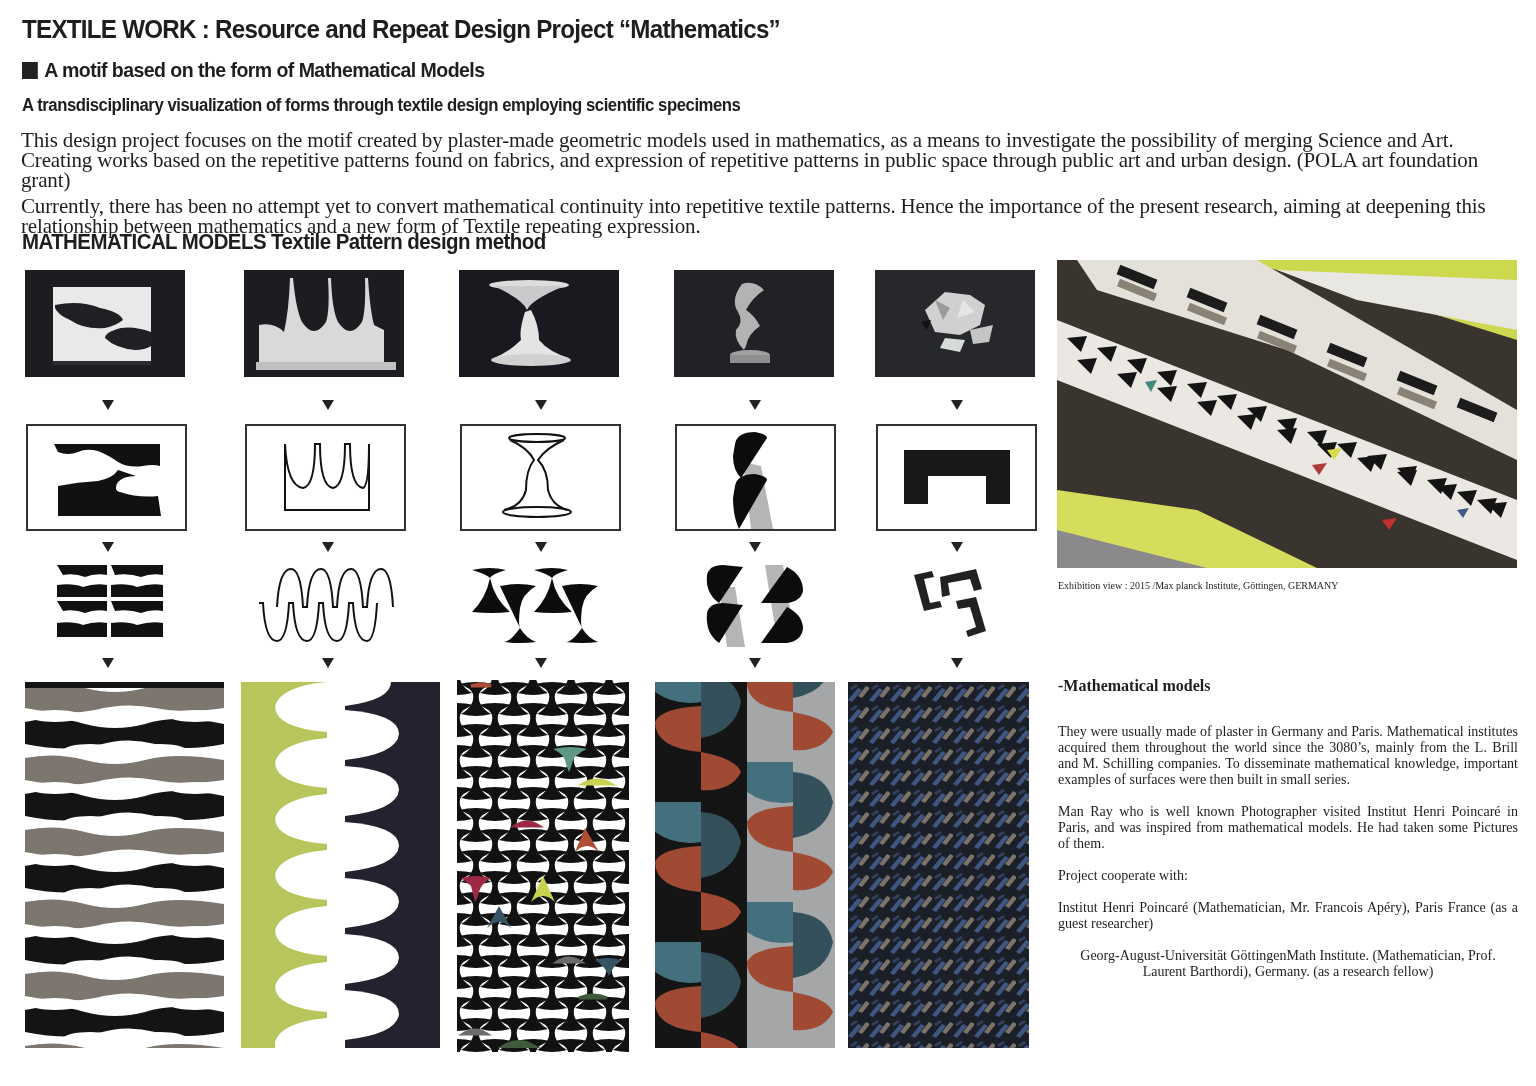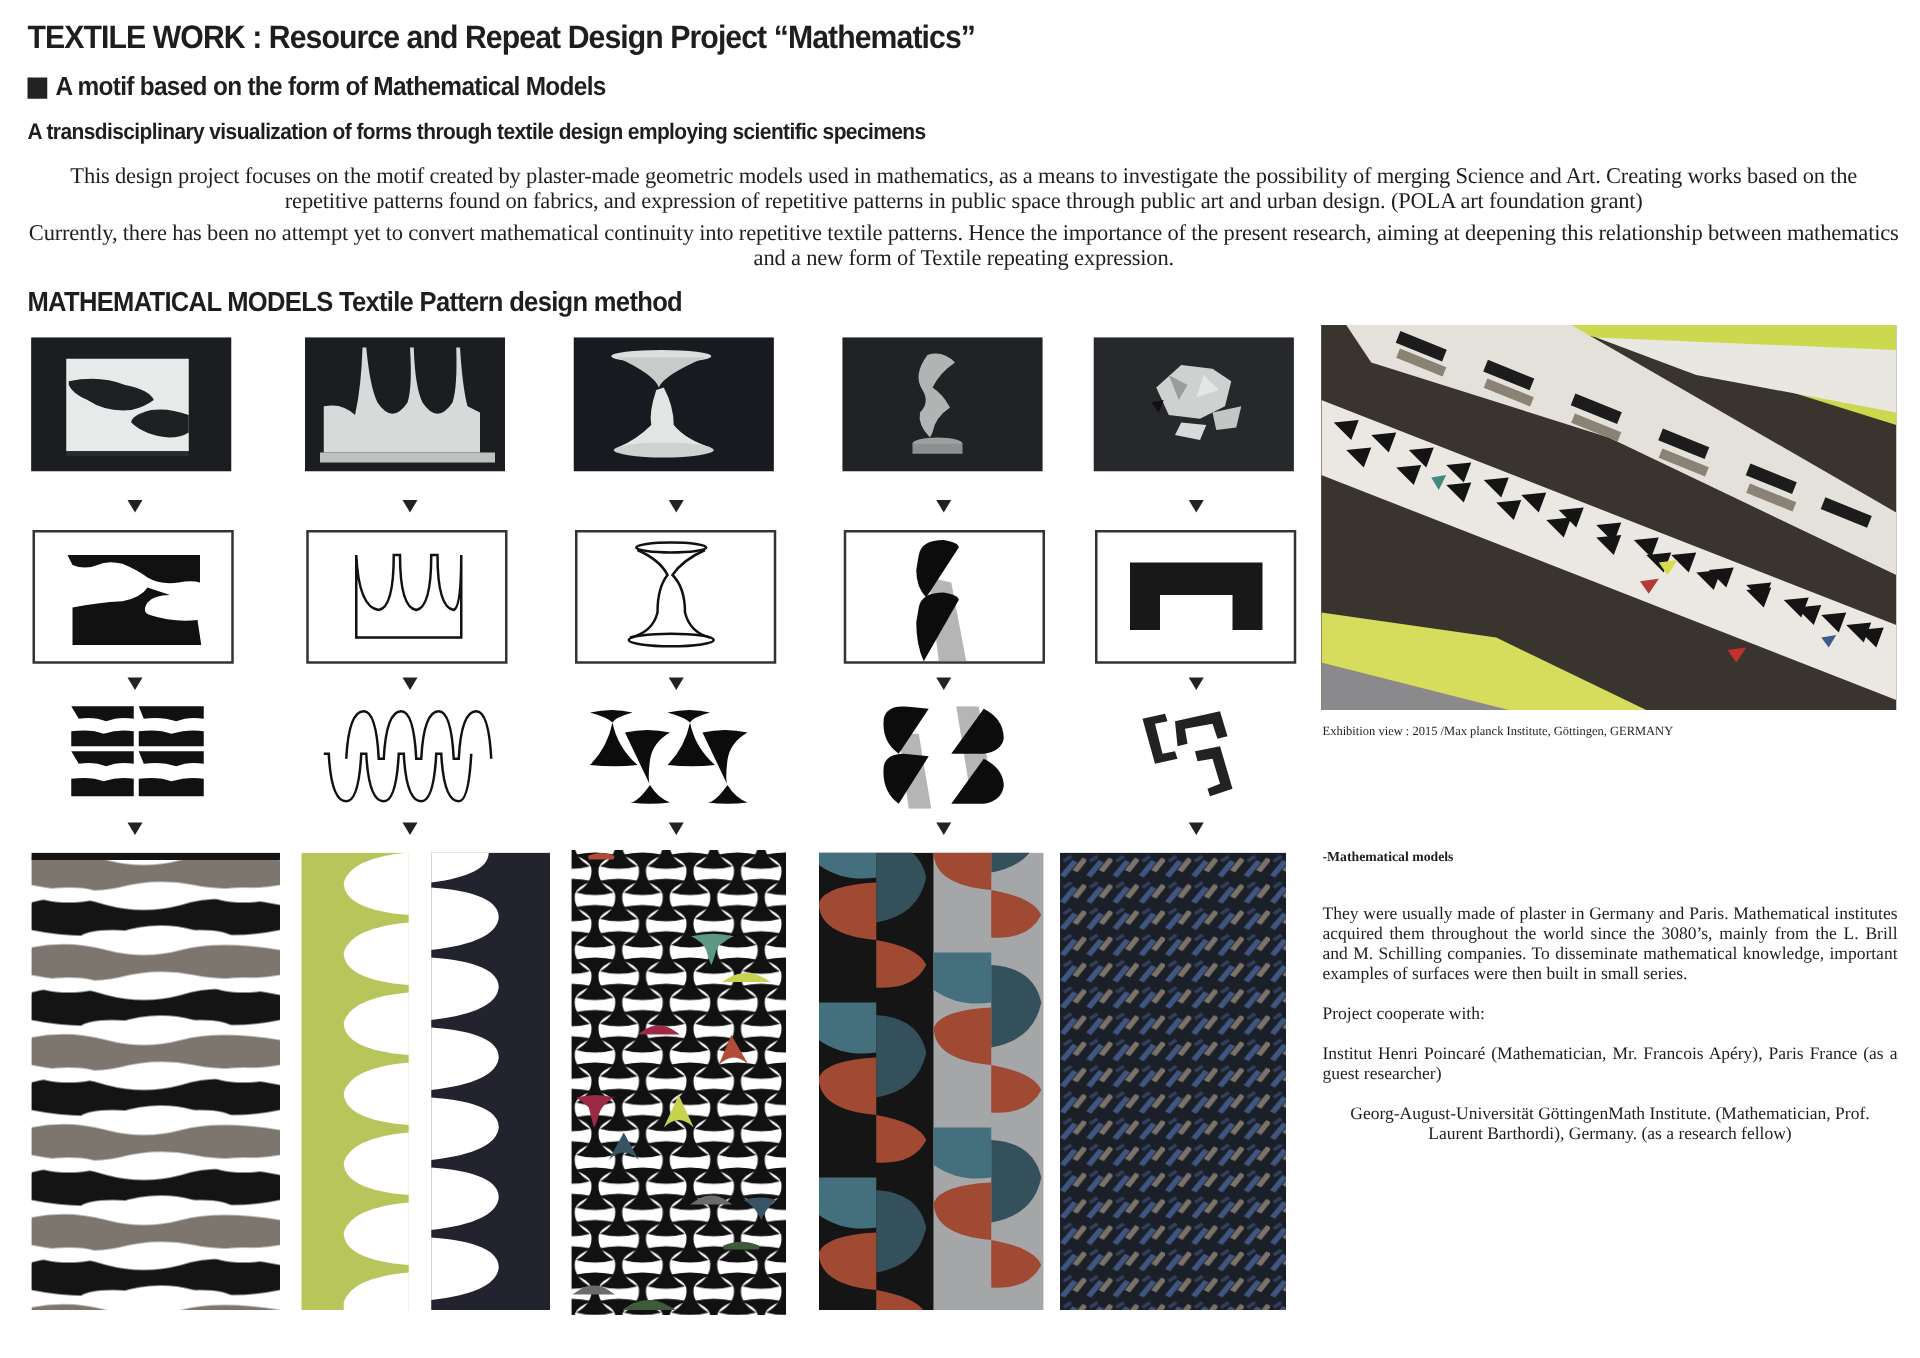--- a/index.html
+++ b/index.html
@@ -2,29 +2,29 @@
 <html><head>
 <meta charset="utf-8">
 <style>
   html,body{margin:0;padding:0;background:#fff;}
   body{width:1536px;height:1086px;position:relative;overflow:hidden;color:#1e1e1e;font-family:"Liberation Serif",serif;}
   .abs{position:absolute;}
   .h1{left:22px;top:14px;font-family:"Liberation Sans",sans-serif;font-weight:bold;font-size:26px;letter-spacing:-0.8px;white-space:nowrap;transform:scaleX(0.93);transform-origin:left;}
   .h2{left:22px;top:58px;font-family:"Liberation Sans",sans-serif;font-weight:bold;font-size:21px;letter-spacing:-0.6px;white-space:nowrap;display:flex;align-items:center;transform:scaleX(0.93);transform-origin:left;}
   .h2 .sq{display:inline-block;width:17px;height:17px;background:#222;margin-right:7px;}
   .h3{left:22px;top:95px;font-family:"Liberation Sans",sans-serif;font-weight:bold;font-size:18px;letter-spacing:-0.5px;white-space:nowrap;transform:scaleX(0.93);transform-origin:left;}
-  .intro{left:21px;top:130px;width:1500px;font-size:18px;line-height:20px;letter-spacing:-0.15px;text-align:center;}
+  .intro{left:21px;top:130px;width:1500px;font-size:21px;line-height:20px;letter-spacing:-0.15px;}
   .intro p{margin:0 0 6px 0;}
   .h4{left:22px;top:229px;font-family:"Liberation Sans",sans-serif;font-weight:bold;font-size:22px;letter-spacing:-0.6px;white-space:nowrap;transform:scaleX(0.93);transform-origin:left;}
   .photo{background:#1a1c20;overflow:hidden;}
   .arrow{width:0;height:0;border-left:6px solid transparent;border-right:6px solid transparent;border-top:10px solid #222;}
   .frame{border:2px solid #333;background:#fff;box-sizing:border-box;}
   .cap{left:1058px;top:580px;font-size:10px;white-space:nowrap;}
   .side{left:1058px;top:678px;width:460px;font-size:14px;line-height:16px;}
-  .side h4{margin:0 0 30px 0;font-size:11px;font-weight:bold;}
+  .side h4{margin:0 0 30px 0;font-size:16px;font-weight:bold;}
   .side p{margin:0 0 16px 0;text-align:justify;}
 </style>
 </head>
 <body>
 
 <div class="abs h1">TEXTILE WORK :  Resource and Repeat Design Project “Mathematics”</div>
 <div class="abs h2">
   <span class="sq"></span>
   <span>A motif based on the form of Mathematical Models</span>
 </div>
@@ -338,16 +338,17 @@
     <polygon points="270,190 285,188 277,200" fill="#d8db4c"></polygon>
     <polygon points="325,260 340,258 332,270" fill="#c23030"></polygon>
     <polygon points="400,250 412,248 406,258" fill="#3e5a88"></polygon>
   </svg>
 </div>
 <div class="abs cap">Exhibition view : 2015 /Max planck Institute, Göttingen, GERMANY</div>
 
 <div class="abs side">
   <h4>-Mathematical models</h4>
   <p>They were usually made of plaster in Germany and Paris. Mathematical institutes acquired them throughout the world since the 3080’s, mainly from the L. Brill and M. Schilling companies. To disseminate mathematical knowledge, important examples of surfaces were then built in small series.</p>
+  <p>Man Ray who is well known Photographer visited Institut Henri Poincaré in Paris, and was inspired from mathematical models. He had taken some Pictures of them.</p>
   <p>Project cooperate with:</p>
   <p>Institut Henri Poincaré (Mathematician, Mr. Francois Apéry),  Paris France (as a guest researcher)</p>
   <p style="text-align:center;">Georg-August-Universität GöttingenMath Institute. (Mathematician, Prof. Laurent Barthordi), Germany. (as a research fellow)</p>
 </div>
 
 </body></html>

